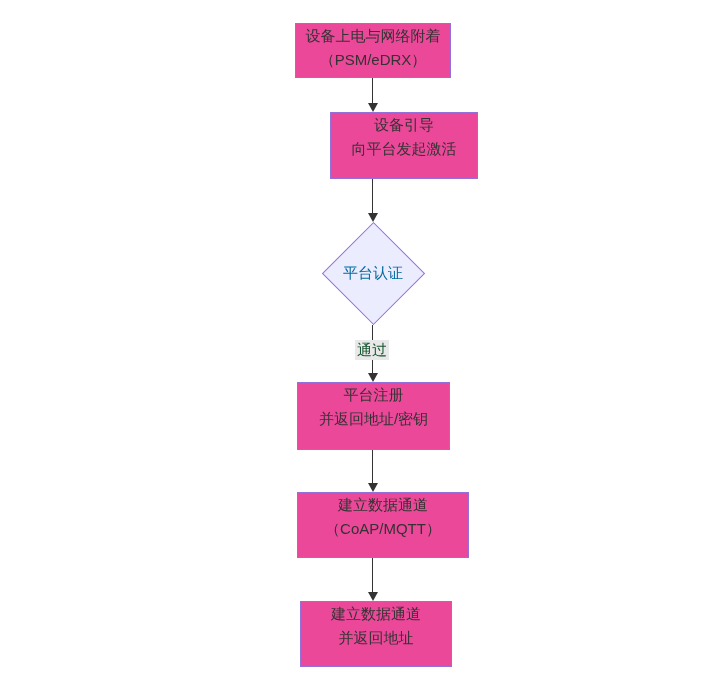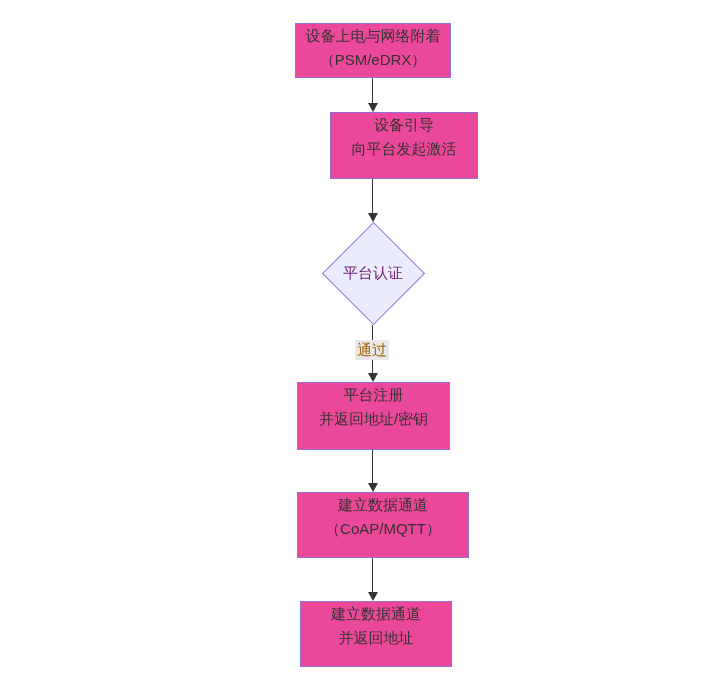--- a/index.html
+++ b/index.html
@@ -49,39 +49,39 @@
   .diamond-label {
     position: absolute;
     left: 0;
     top: 0;
     width: 100%;
     height: 100%;
     display: flex;
     align-items: center;
     justify-content: center;
     font-size: 15px;
-    color: #701a75;
+    color: #0369a1;
   }
   .edge-line {
     position: absolute;
     width: 1px;
     background: #333333;
   }
   .arrowhead {
     position: absolute;
     width: 0;
     height: 0;
     border-left: 5px solid transparent;
     border-right: 5px solid transparent;
     border-top: 9px solid #333333;
   }
   .edge-label {
     position: absolute;
     background: #e8e8e8;
-    color: #a16207;
+    color: #14532d;
     font-size: 15px;
     line-height: 18px;
     padding: 1px 2px;
     transform: translateX(-50%);
     white-space: nowrap;
   }
 </style>
 </head>
 <body>
 

